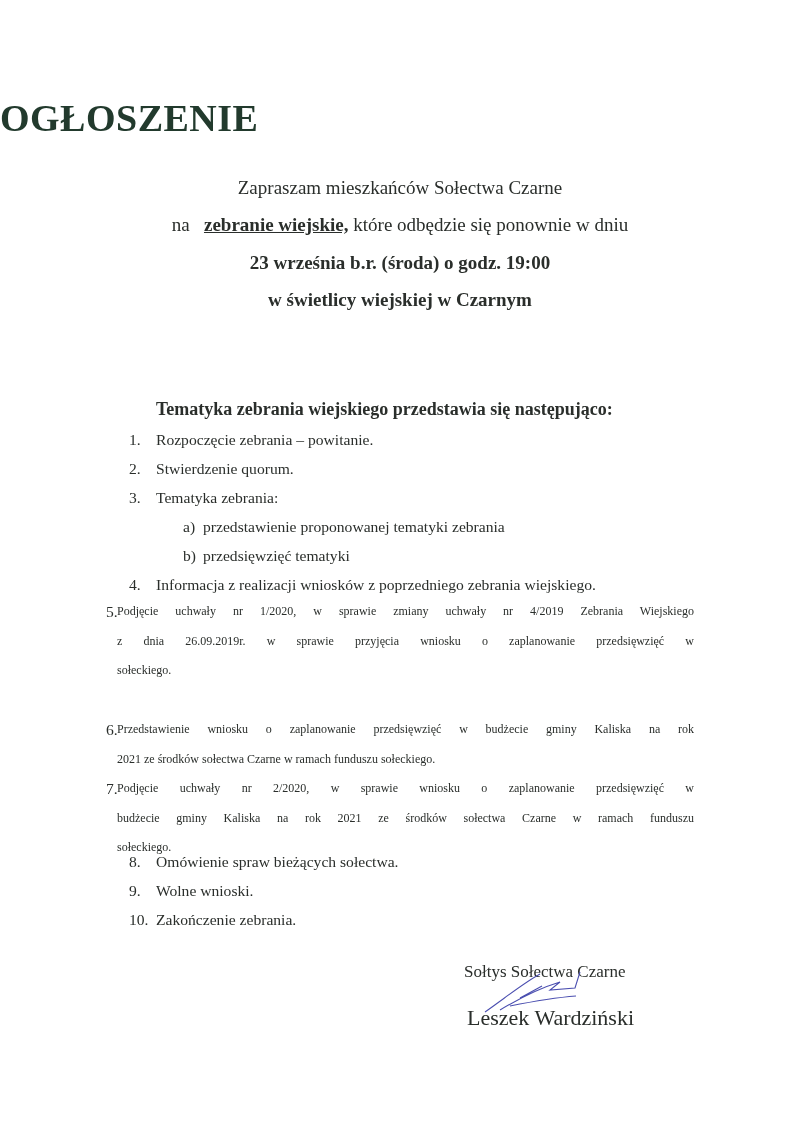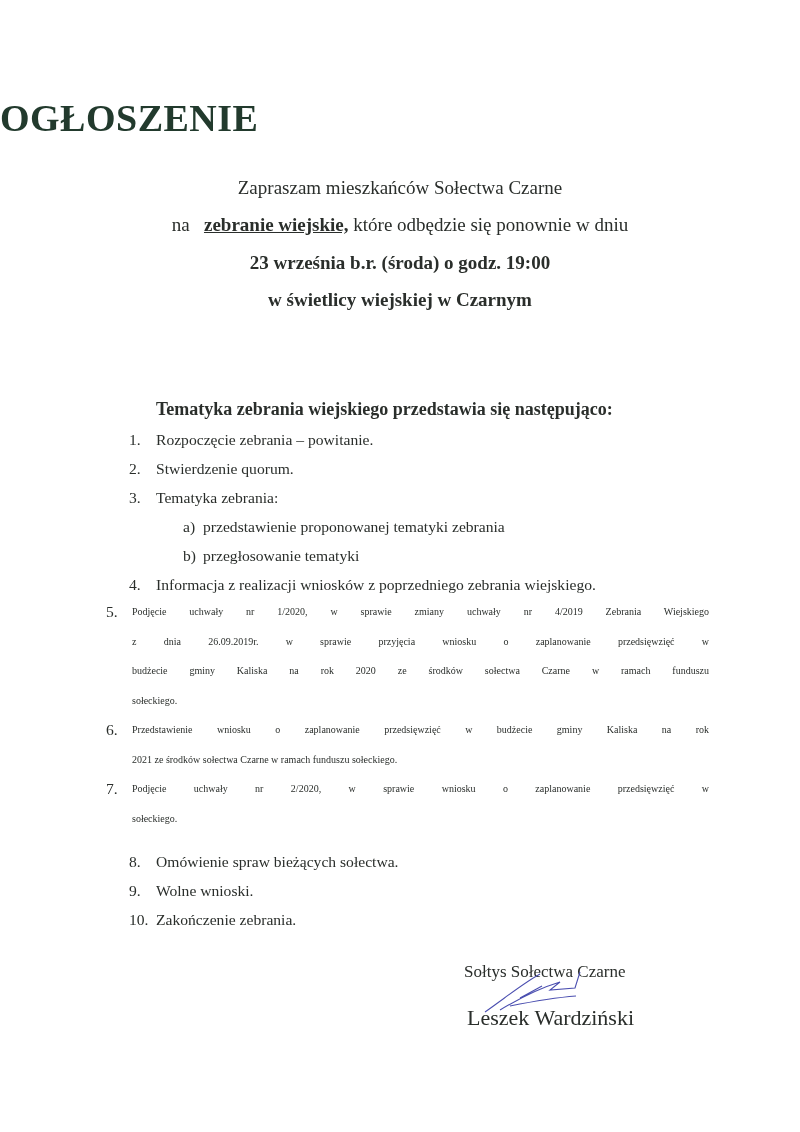--- a/index.html
+++ b/index.html
@@ -8,21 +8,21 @@
   .title { position: absolute; top: 96px; left: 0; width: 800px; text-align: left;
            font-weight: bold; font-size: 38px; color: #223a2d; letter-spacing: 0.5px; }
   .center-line { position: absolute; left: 0; width: 800px; text-align: center; font-size: 19px; }
   .bold { font-weight: bold; }
   .u { text-decoration: underline; font-weight: bold; }
   .agenda-heading { position: absolute; top: 399px; left: 156px; font-size: 18px; font-weight: bold; }
   .item { position: absolute; left: 106px; font-size: 15.6px; line-height: 29px; margin-left: 23px; }
   .item .num { display: inline-block; width: 27px; }
   .item.sub { left: 160px; }
   .item.sub .num { width: 20px; }
-  .just { position: absolute; left: 132px; width: 577px; font-size: 10px; line-height: 29.5px; text-align: justify; }
+  .just { position: absolute; left: 117px; width: 577px; font-size: 12px; line-height: 29.5px; text-align: justify; }
   .just .line { display: block; text-align: justify; text-align-last: justify; height: 29.5px; }
   .just .line.last { text-align-last: left; }
   .num-abs { position: absolute; left: 106px; font-size: 15.6px; line-height: 29.5px; }
   .sig1 { position: absolute; top: 962px; left: 464px; font-size: 17px; }
   .sig2 { position: absolute; top: 1005px; left: 467px; font-size: 22px; }
   .signature { position: absolute; top: 968px; left: 480px; }
 </style>
 </head>
 <body>
 
@@ -34,40 +34,40 @@
 </div>
 <div class="center-line bold" style="top:252px;">23 września b.r. (środa) o godz. 19:00</div>
 <div class="center-line bold" style="top:289px;">w świetlicy wiejskiej w Czarnym</div>
 
 <div class="agenda-heading">Tematyka zebrania wiejskiego przedstawia się następująco:</div>
 
 <div class="item" style="top:425px;"><span class="num">1.</span><span>Rozpoczęcie zebrania – powitanie.</span></div>
 <div class="item" style="top:454px;"><span class="num">2.</span><span>Stwierdzenie quorum.</span></div>
 <div class="item" style="top:483px;"><span class="num">3.</span><span>Tematyka zebrania:</span></div>
 <div class="item sub" style="top:512px;"><span class="num">a)</span><span>przedstawienie proponowanej tematyki zebrania</span></div>
-<div class="item sub" style="top:541px;"><span class="num">b)</span><span>przegłosowanie tematyki</span></div>
+<div class="item sub" style="top:541px;"><span class="num">b)</span><span>przedsięwzięć tematyki</span></div>
 <div class="item" style="top:570px;"><span class="num">4.</span><span>Informacja z realizacji wniosków z poprzedniego zebrania wiejskiego.</span></div>
 
 <div class="num-abs" style="top:597px;">5.</div>
 <div class="just" style="top:597px;">
   <span class="line">Podjęcie uchwały nr 1/2020,  w sprawie zmiany uchwały nr 4/2019 Zebrania Wiejskiego</span>
   <span class="line">z dnia 26.09.2019r. w sprawie przyjęcia wniosku o zaplanowanie przedsięwzięć w</span>
-  <span class="line">budżecie gminy Kaliska na rok 2020 ze środków sołectwa Czarne w ramach funduszu</span>
   <span class="line last">sołeckiego.</span>
 </div>
 
 <div class="num-abs" style="top:715px;">6.</div>
 <div class="just" style="top:715px;">
   <span class="line">Przedstawienie wniosku o zaplanowanie przedsięwzięć w budżecie gminy Kaliska na rok</span>
   <span class="line last">2021 ze środków sołectwa Czarne w ramach funduszu sołeckiego.</span>
 </div>
 
 <div class="num-abs" style="top:774px;">7.</div>
 <div class="just" style="top:774px;">
   <span class="line">Podjęcie uchwały nr 2/2020, w sprawie wniosku o zaplanowanie przedsięwzięć w</span>
+  <span class="line">budżecie gminy Kaliska na rok 2021 ze środków sołectwa Czarne w ramach funduszu</span>
   <span class="line last">sołeckiego.</span>
 </div>
 
 <div class="item" style="top:847px;"><span class="num">8.</span><span>Omówienie spraw bieżących sołectwa.</span></div>
 <div class="item" style="top:876px;"><span class="num">9.</span><span>Wolne wnioski.</span></div>
 <div class="item" style="top:905px;"><span class="num">10.</span><span>Zakończenie zebrania.</span></div>
 
 <div class="sig1">Sołtys Sołectwa Czarne</div>
 <svg class="signature" width="110" height="50" viewBox="0 0 110 50">
   <path d="M5 44 C 25 30, 45 14, 60 6 M 20 42 C 40 30, 60 20, 80 14 L 70 22 L 95 20 L 100 4 M 30 38 C 50 34, 70 30, 96 28 M 40 30 L 62 18" fill="none" stroke="#4b4fb0" stroke-width="1.1"></path>

